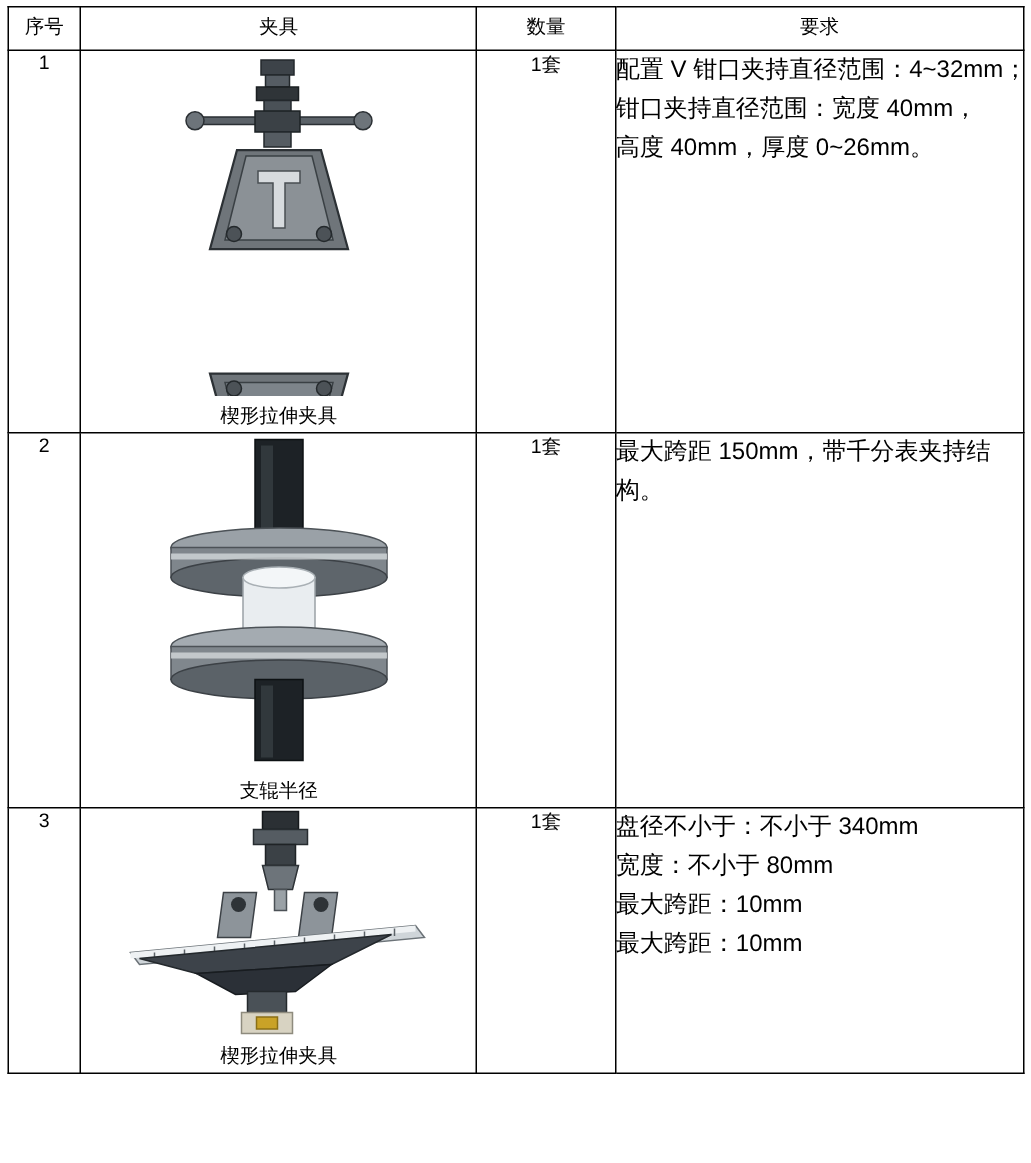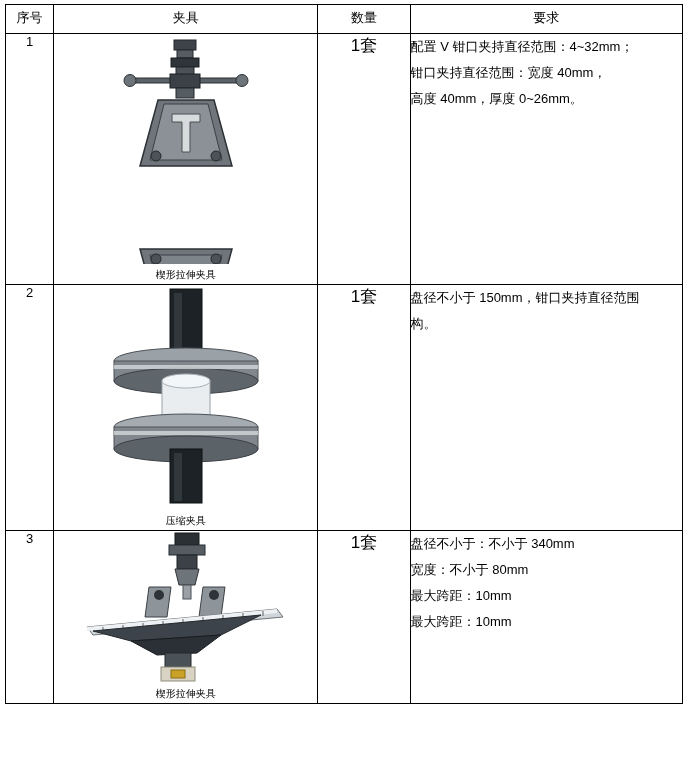--- a/index.html
+++ b/index.html
@@ -49,38 +49,38 @@
     font-size: 13px;
   }
 
   .cell-no {
     text-align: center;
     font-size: 13px;
     padding-top: 10px;
   }
   .cell-qty {
     text-align: center;
-    font-size: 17px;
+    font-size: 13px;
     padding-top: 10px;
   }
   .cell-req {
-    font-size: 13px;
+    font-size: 16px;
     line-height: 26px;
     padding: 6px 6px 6px 8px;
     text-align: left;
   }
   .cell-req div {
     white-space: nowrap;
   }
   .cell-fix {
     text-align: center;
     padding: 6px 0 4px 0;
   }
   .fig-caption {
-    font-size: 10px;
+    font-size: 13px;
     margin-top: 4px;
     margin-bottom: 2px;
     font-family: Liberation Serif, serif;
   }
   .art {
     display: block;
     margin: 0 auto;
   }
 </style>
 </head>
@@ -182,25 +182,25 @@
             <ellipse cx="100" cy="96" rx="24" ry="7" fill="#f3f6f8" stroke="#a9b0b5"></ellipse>
 
             <ellipse cx="100" cy="142" rx="72" ry="13" fill="#a4abb1" stroke="#4c5257"></ellipse>
             <rect x="28" y="142" width="144" height="22" fill="#80878d" stroke="#4c5257"></rect>
             <ellipse cx="100" cy="164" rx="72" ry="13" fill="#5b6268" stroke="#3c4146"></ellipse>
             <rect x="28" y="146" width="144" height="4" fill="#d3d8db" opacity="0.8"></rect>
 
             <rect x="84" y="164" width="32" height="54" fill="#1d2226" stroke="#0d1113"></rect>
             <rect x="88" y="168" width="8" height="48" fill="#3a4146" opacity="0.7"></rect>
           </svg>
-          <div class="fig-caption">压缩夹具</div>
+          <div class="fig-caption">支辊半径</div>
         </td>
         <td class="cell-qty">1套</td>
         <td class="cell-req">
-          <div>盘径不小于 150mm，钳口夹持直径范围</div>
+          <div>最大跨距 150mm，带千分表夹持结</div>
           <div>构。</div>
         </td>
       </tr>
 
       <tr>
         <td class="cell-no">3</td>
         <td class="cell-fix">
           <svg class="art" width="230" height="152" viewBox="0 0 230 152">
 
             <rect x="104" y="2" width="24" height="12" fill="#2b3034" stroke="#15181b"></rect>

